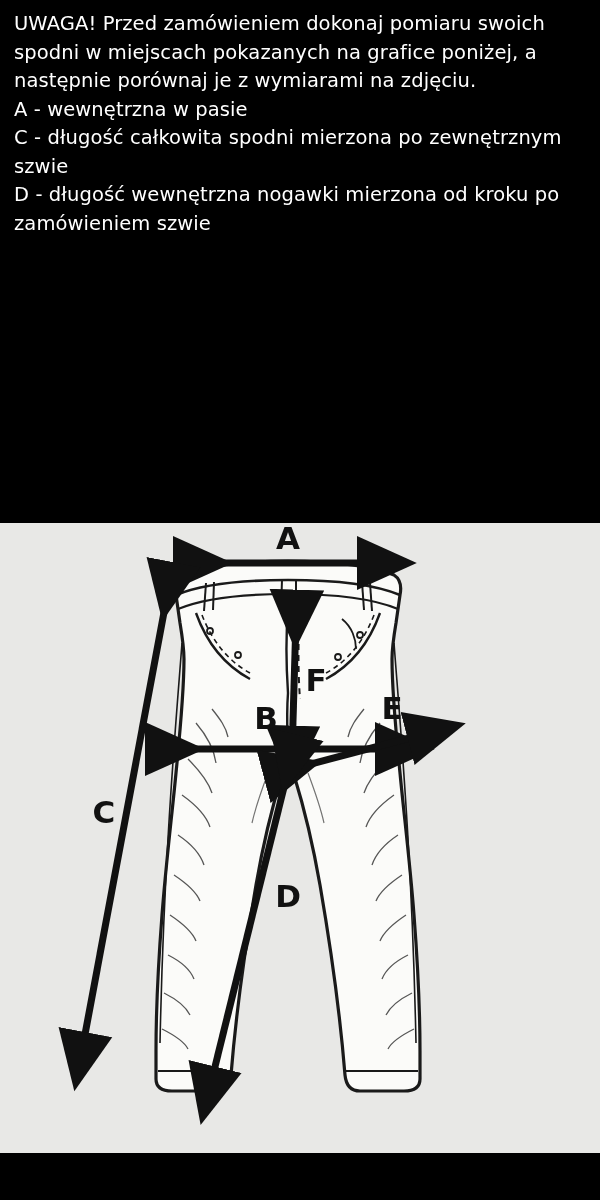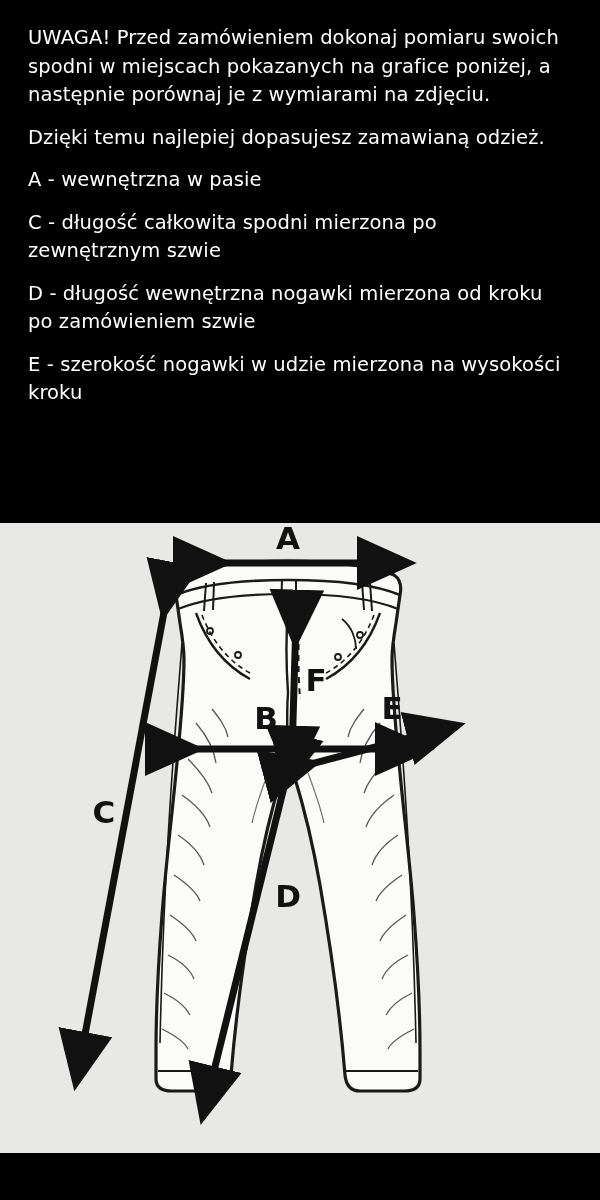--- a/index.html
+++ b/index.html
@@ -25,21 +25,21 @@
     position: absolute;
     left: 0;
     top: 0;
     width: 600px;
     padding: 10px 14px 8px 14px;
     box-sizing: border-box;
     color: #ffffff;
     background: #000000;
   }
   .text-block p {
-    margin: 14px;
+    margin: 0;
     font-size: 19.5px;
     line-height: 28.5px;
     letter-spacing: 0.1px;
     font-weight: 400;
   }
 
   
   .illustration {
     position: absolute;
     left: 0;
@@ -70,25 +70,23 @@
     fill: #111111;
   }
 </style>
 </head>
 <body>
 
 <div class="page">
 
   <div class="text-block">
     <p>UWAGA! Przed zamówieniem dokonaj pomiaru swoich spodni w miejscach pokazanych na grafice poniżej, a następnie porównaj je z wymiarami na zdjęciu.</p>
-    <p>Dzięki temu najlepiej dopasujesz zamawianą odzież.</p>
     <p>A - wewnętrzna w pasie</p>
     <p>C - długość całkowita spodni mierzona po zewnętrznym szwie</p>
     <p>D - długość wewnętrzna nogawki mierzona od kroku po zamówieniem szwie</p>
-    <p>E - szerokość nogawki w udzie mierzona na wysokości kroku</p>
   </div>
 
   <div class="illustration">
     <svg viewBox="0 0 600 630" xmlns="http://www.w3.org/2000/svg">
       <defs>
         <marker id="arw" markerWidth="9" markerHeight="9" refX="4.2" refY="4.5" orient="auto" markerUnits="strokeWidth">
           <path d="M0,0.6 L8.6,4.5 L0,8.4 z" fill="#111111"></path>
         </marker>
       </defs>
 

